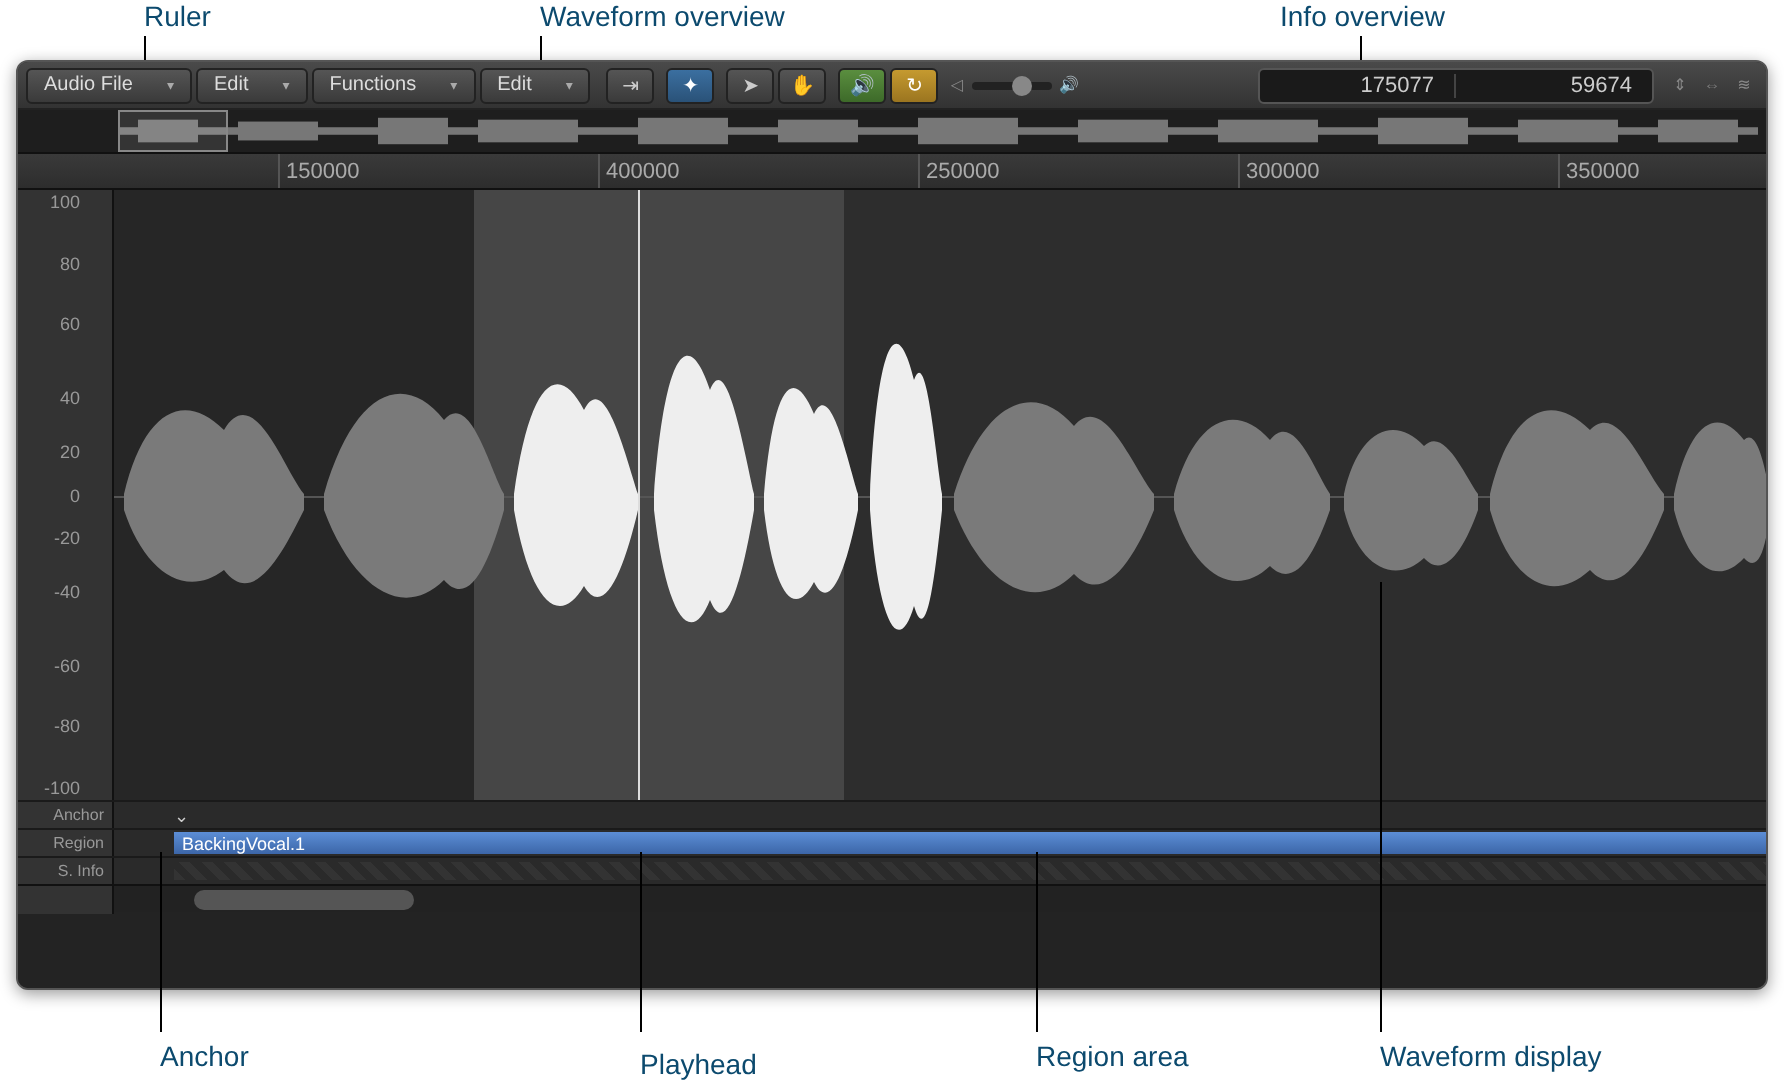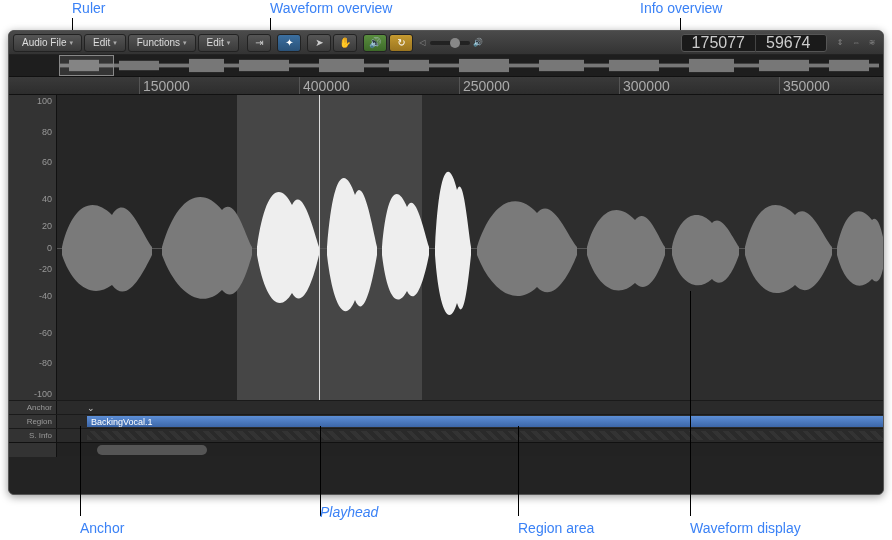--- a/index.html
+++ b/index.html
@@ -21,21 +21,21 @@
     pointer-events: none;
   }
   .callouts-bottom {
     position: absolute;
     bottom: 0; left: 0; right: 0;
     height: 30px;
     pointer-events: none;
   }
   .callout-label {
     position: absolute;
-    color: #3b82f6;
+    color: #0c4a6e;
     font-size: 14px;
     white-space: nowrap;
   }
   .callout-line {
     position: absolute;
     width: 1px;
     background: #000;
   }
 
   
@@ -64,21 +64,21 @@
   }
   .menu-btn {
     height: 18px;
     padding: 0 8px;
     background: linear-gradient(#555, #3a3a3a);
     border: 1px solid #222;
     color: #ddd;
     font-size: 10px;
     display: flex;
     align-items: center;
-    gap: 3px;
+    gap: 17px;
     margin-right: 2px;
     border-radius: 3px;
     cursor: pointer;
   }
   .menu-btn .tri { font-size: 7px; color: #aaa; }
   .tool-group { display: flex; gap: 2px; margin-left: 6px; }
   .tool-btn {
     width: 24px; height: 18px;
     background: linear-gradient(#555, #3a3a3a);
     border: 1px solid #222;
@@ -94,24 +94,25 @@
     display: flex;
     background: #1a1a1a;
     border: 1px solid #555;
     border-radius: 3px;
     height: 18px;
     align-items: center;
   }
   .info-cell {
     padding: 0 10px;
     color: #ccc;
-    font-size: 16px;
+    font-size: 11px;
     border-right: 1px solid #444;
     min-width: 70px;
-    text-align: left;
+    text-align: right;
+    margin-left: 28px;
   }
   .info-cell:last-child { border-right: none; }
   .tiny-knobs { display:flex; gap:2px; margin-left:6px;}
   .knob { width:14px; height:18px; display:flex; align-items:center; justify-content:center; font-size:8px; color:#888;}
 
   
   .overview {
     height: 22px;
     background: #1e1e1e;
     border-bottom: 1px solid #111;
@@ -129,21 +130,21 @@
     background: rgba(255,255,255,0.1);
     border: 1px solid #888;
   }
 
   
   .ruler {
     height: 18px;
     background: linear-gradient(#3a3a3a, #2d2d2d);
     border-bottom: 1px solid #111;
     position: relative;
-    font-size: 14px;
+    font-size: 11px;
     color: #aaa;
   }
   .ruler-tick {
     position: absolute;
     top: 0;
     height: 100%;
     border-left: 1px solid #555;
     padding-left: 3px;
     line-height: 18px;
   }
@@ -158,21 +159,21 @@
   .ampl-ruler {
     width: 48px;
     background: #333;
     border-right: 1px solid #111;
     position: relative;
     font-size: 9px;
     color: #999;
   }
   .amp-tick {
     position: absolute;
-    right: 4px;
+    right: 16px;
     transform: translateY(-50%);
   }
   .wave-canvas {
     flex: 1;
     position: relative;
     overflow: hidden;
   }
   .wave-bg-dark {
     position:absolute; top:0; bottom:0;
     background: #262626;
@@ -461,20 +462,20 @@
 
   <div class="editor-footer"></div>
 
 </div>
 
 <div class="callouts-bottom">
   <div class="callout-line" style="left:80px; bottom:24px; height:90px;"></div>
   <span class="callout-label" style="left:80px; bottom:4px;">Anchor</span>
 
   <div class="callout-line" style="left:320px; bottom:24px; height:90px;"></div>
-  <span class="callout-label" style="left:320px; bottom:20px;font-style:italic;">Playhead</span>
+  <span class="callout-label" style="left:320px; bottom:0;">Playhead</span>
 
   <div class="callout-line" style="left:518px; bottom:24px; height:90px;"></div>
   <span class="callout-label" style="left:518px; bottom:4px;">Region area</span>
 
   <div class="callout-line" style="left:690px; bottom:24px; height:225px;"></div>
   <span class="callout-label" style="left:690px; bottom:4px;">Waveform display</span>
 </div>
 
 </body></html>

